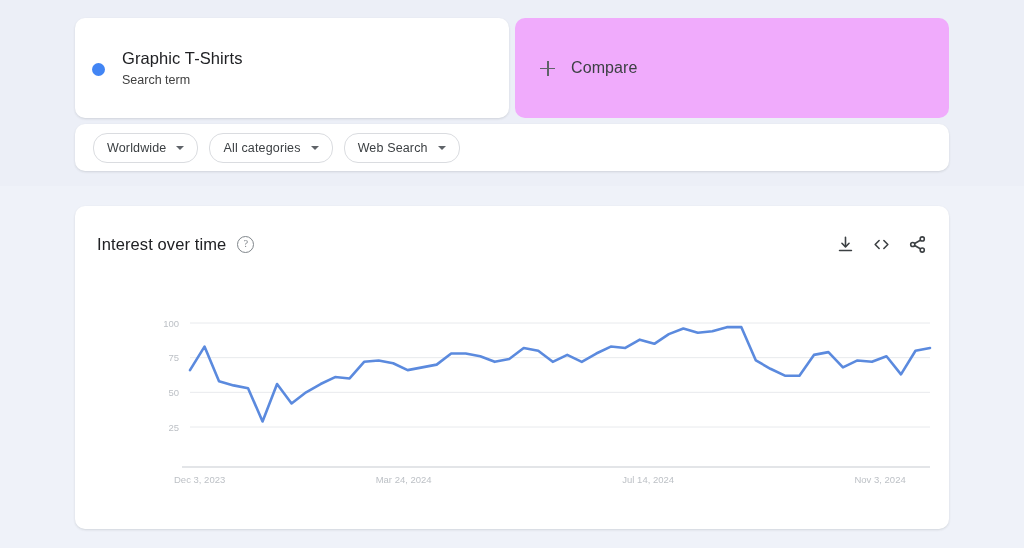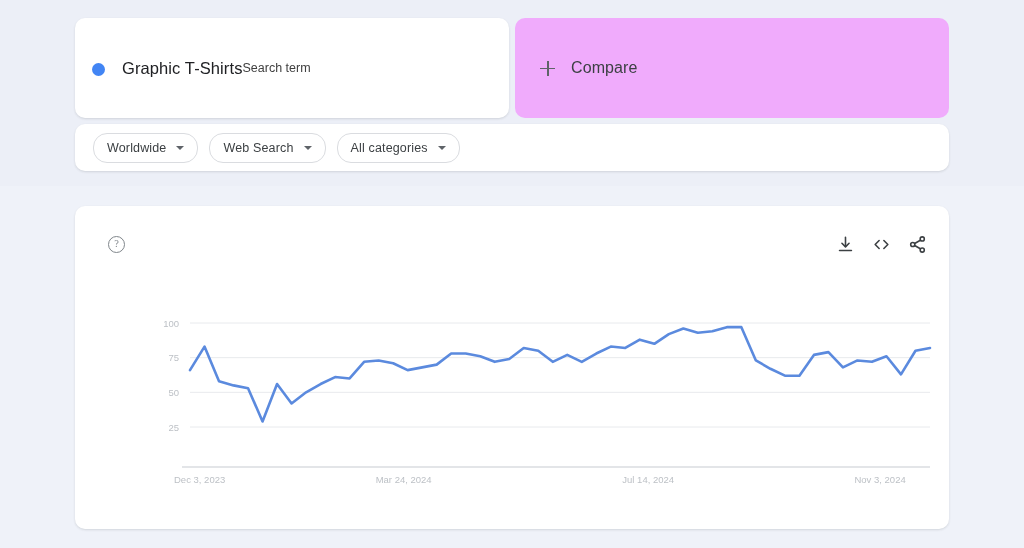--- a/index.html
+++ b/index.html
@@ -60,21 +60,21 @@
     width: 13px;
     height: 13px;
     border-radius: 50%;
     background: #4285f4;
     flex: 0 0 auto;
     margin-top: 2px;
   }
   .term-text {
     margin-left: 17px;
     display: flex;
-    flex-direction: row;
+    flex-direction: column;
     justify-content: flex-start;
   }
   .term-title {
     font-size: 16.5px;
     color: #202124;
     letter-spacing: .1px;
     line-height: 22px;
   }
   .term-sub {
     font-size: 12.5px;
@@ -241,31 +241,32 @@
       <span class="compare-label">Compare</span>
     </div>
   </div>
 
   <div class="filter-card">
     <div class="chip">
       <span class="chip-label">Worldwide</span>
       <span class="caret"></span>
     </div>
     <div class="chip">
+      <span class="chip-label">All categories</span>
+      <span class="caret"></span>
+    </div>
+    <div class="chip">
       <span class="chip-label">Web Search</span>
       <span class="caret"></span>
     </div>
-    <div class="chip">
-      <span class="chip-label">All categories</span>
-      <span class="caret"></span>
-    </div>
   </div>
 
   <div class="chart-card">
     <div class="chart-head">
+      <span class="chart-title">Interest over time</span>
       <span class="help-icon">?</span>
       <span class="head-actions">
         <span class="act">
           <svg width="19" height="19" viewBox="0 0 24 24" fill="none" stroke="#3c4043" stroke-width="2" stroke-linecap="round" stroke-linejoin="round">
             <path d="M12 3v11"></path>
             <path d="M7.5 10.5L12 15l4.5-4.5"></path>
             <path d="M4.5 19.5h15"></path>
           </svg>
         </span>
         <span class="act">

